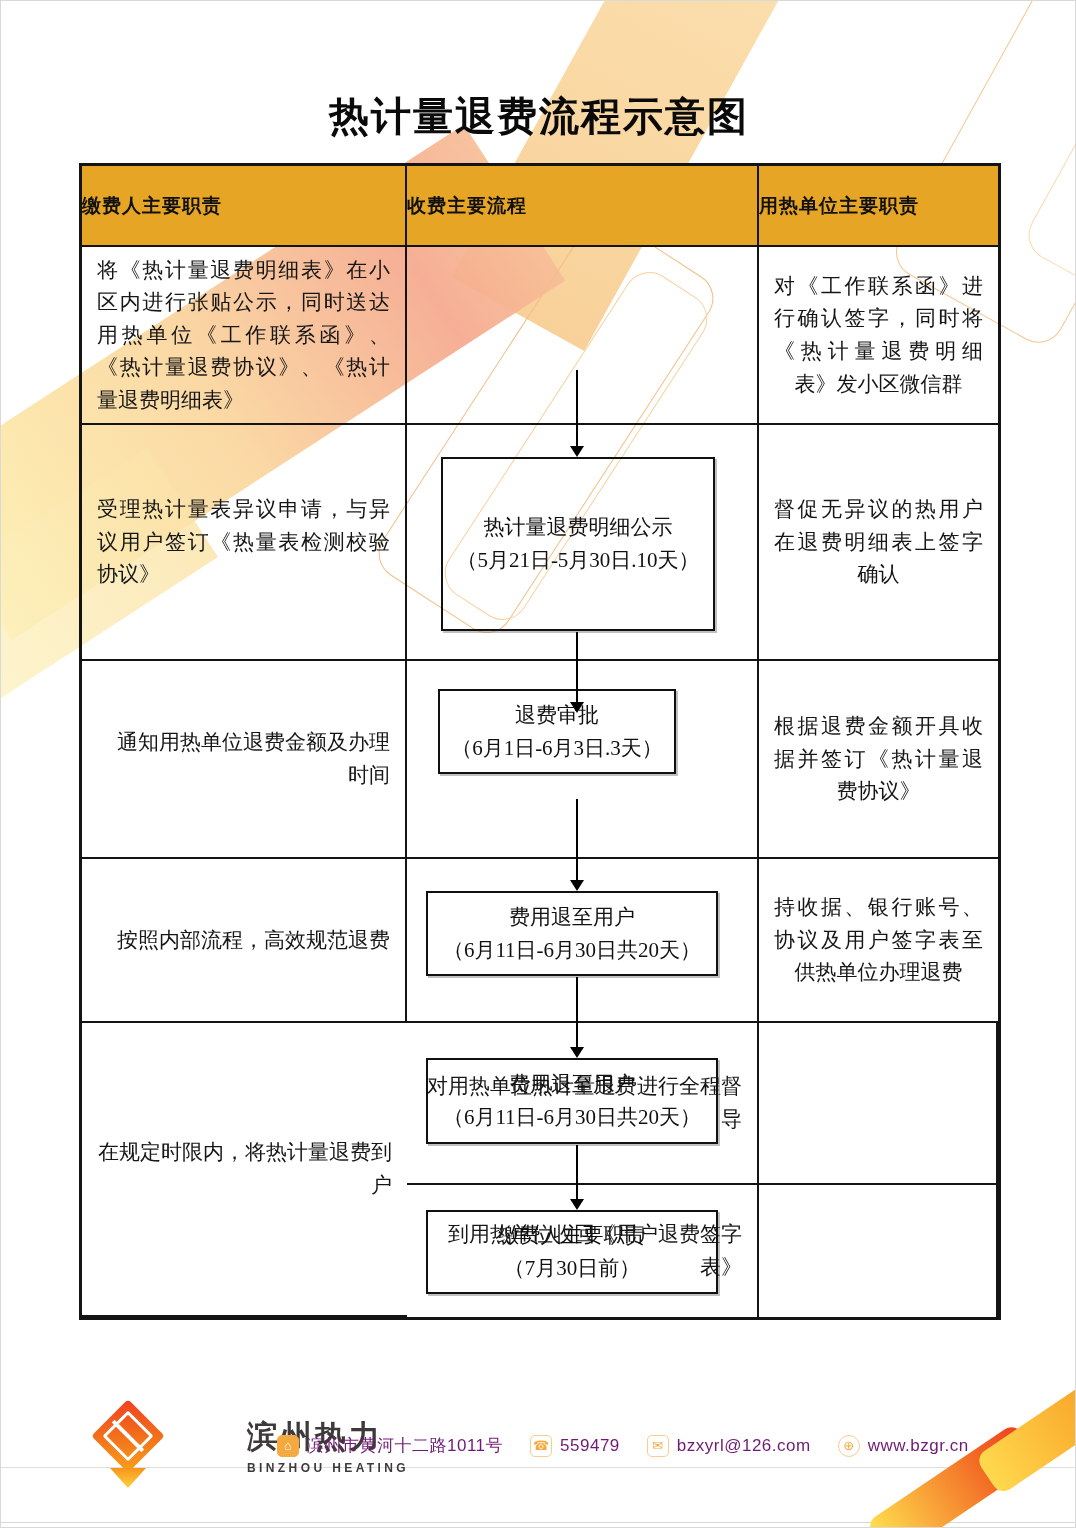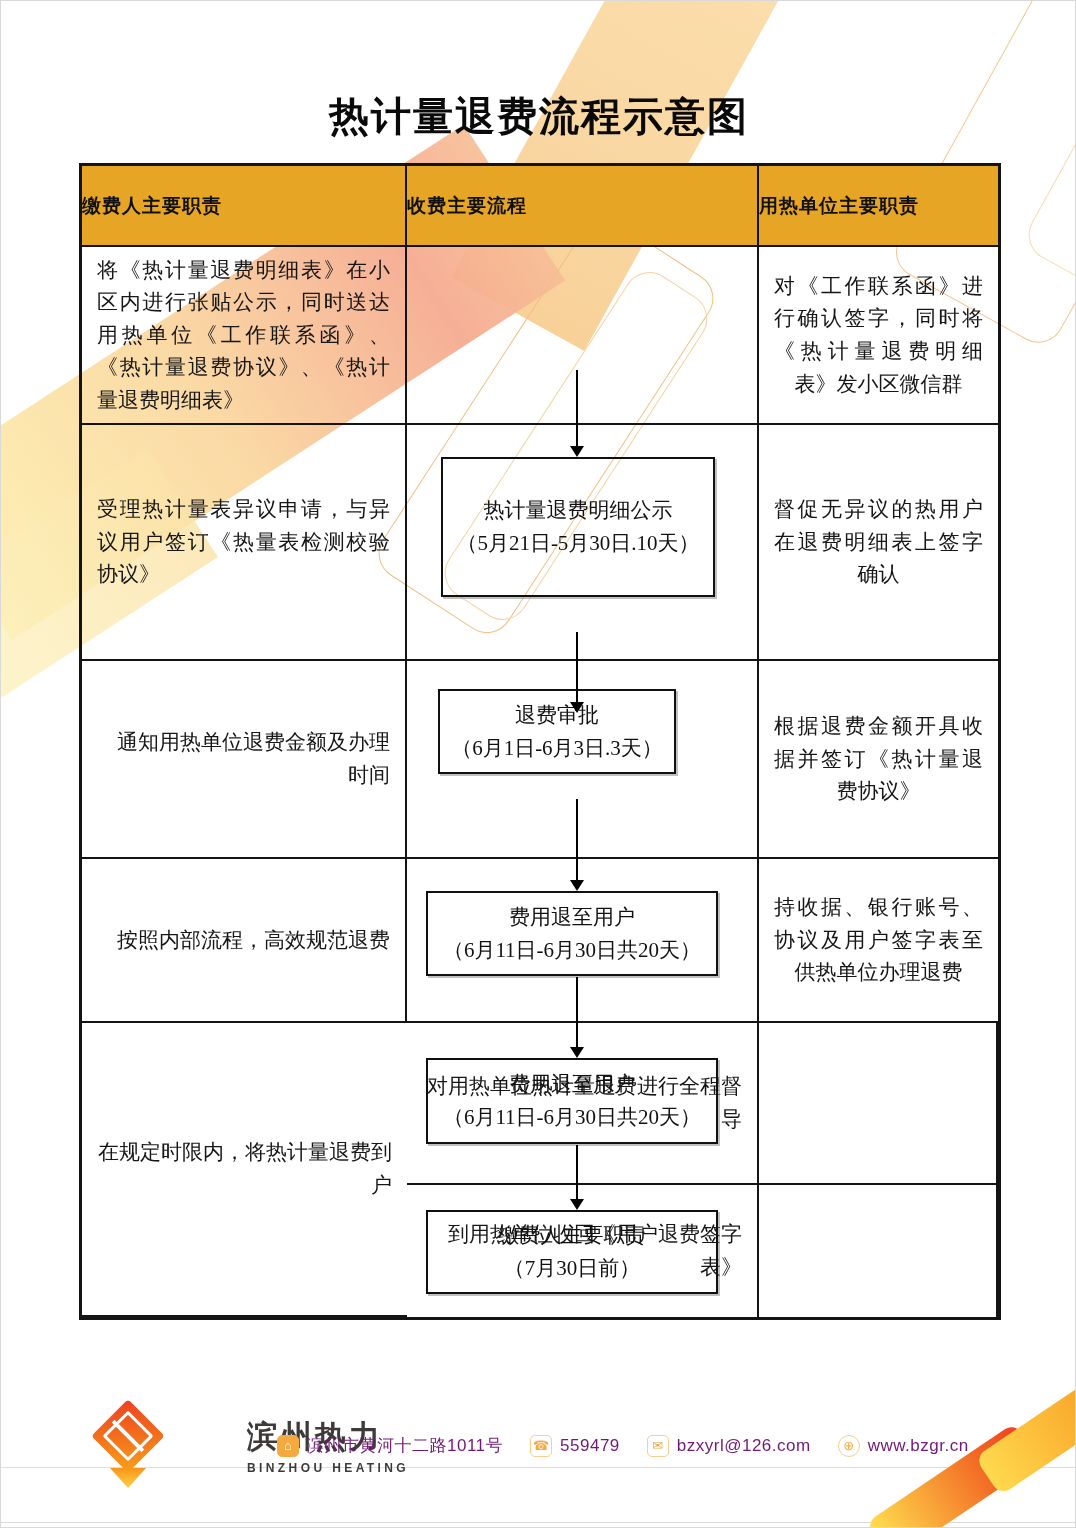--- a/index.html
+++ b/index.html
@@ -75,21 +75,21 @@
   .flow-cell { padding:0; }
   
   .flowbox {
     position:absolute; border:2.5px solid #101010;
     box-shadow:2px 2px 0 rgba(130,130,130,.5);
     display:flex; flex-direction:column; justify-content:center; align-items:center;
     font-family:"Liberation Serif", serif; font-size:21px; line-height:1.55;
     color:#111; text-align:center; background:transparent;
   }
   .fb1 { left:437px; top:283px; width:273px; height:85px; }
-  .fb2 { left:440px; top:456px; width:274px; height:140px; }
+  .fb2 { left:440px; top:456px; width:274px; height:174px; }
   .fb3 { left:437px; top:688px; width:238px; height:85px; }
   .fb4 { left:425px; top:890px; width:292px; height:85px; }
   .fb5 { left:425px; top:1057px; width:292px; height:86px; }
   .fb6 { left:425px; top:1209px; width:292px; height:84px; }
   .arrow { position:absolute; left:575px; width:2px; background:#000; }
   .arrow::after {
     content:""; position:absolute; left:-6px; bottom:-11px;
     border-left:7px solid transparent; border-right:7px solid transparent;
     border-top:11px solid #000;
   }

